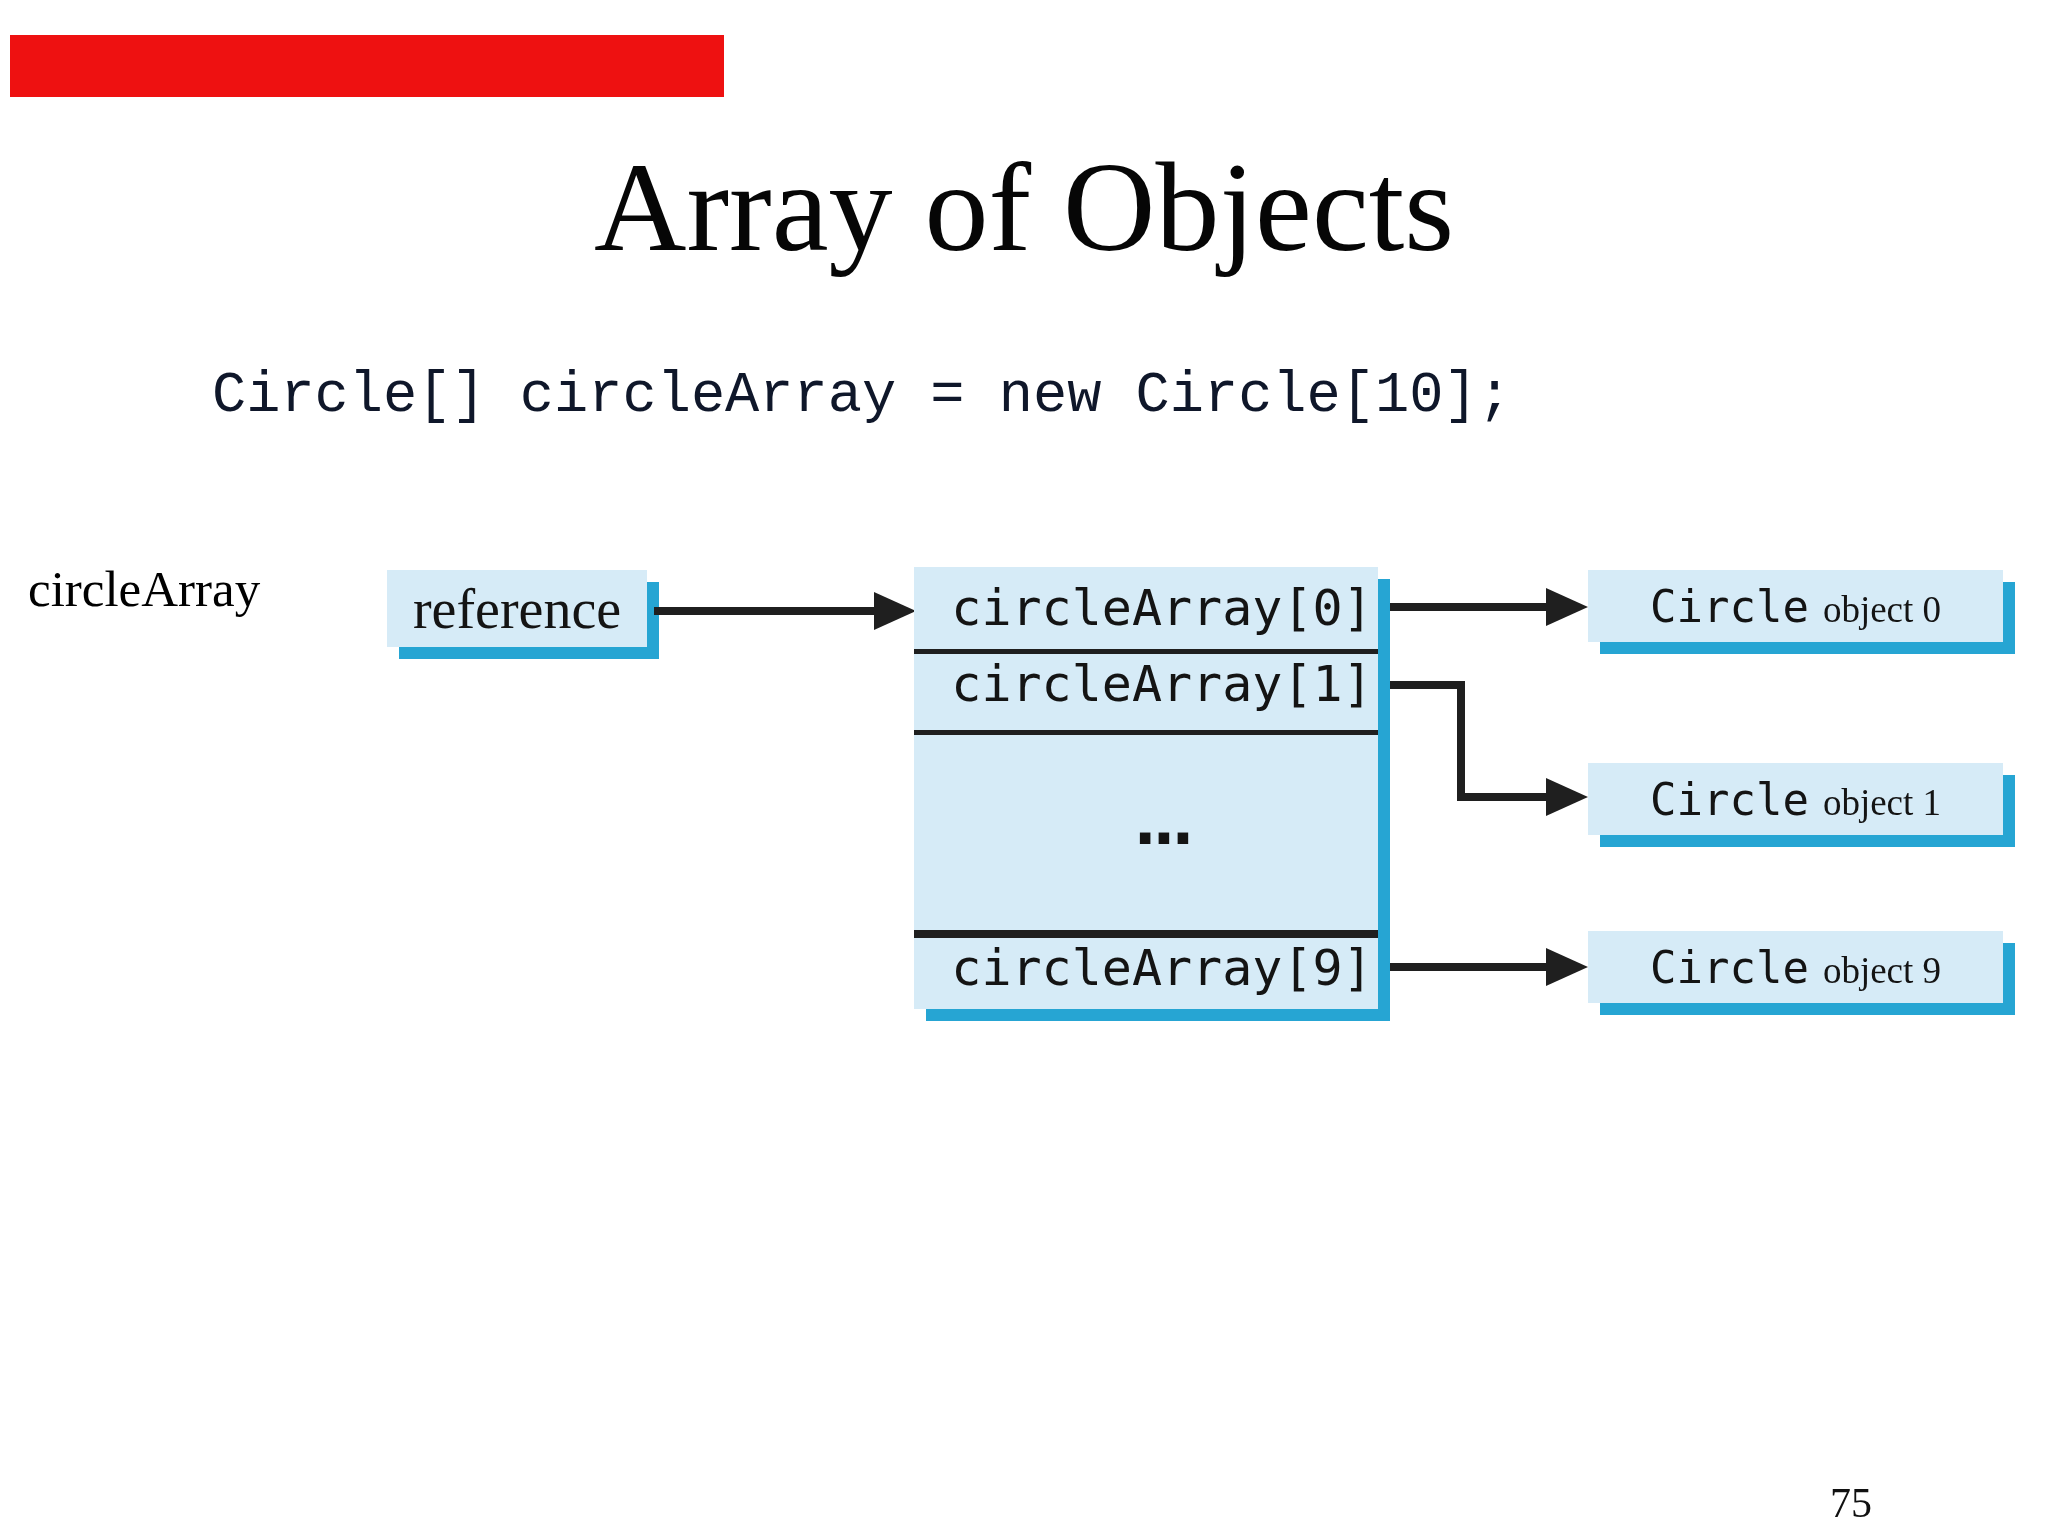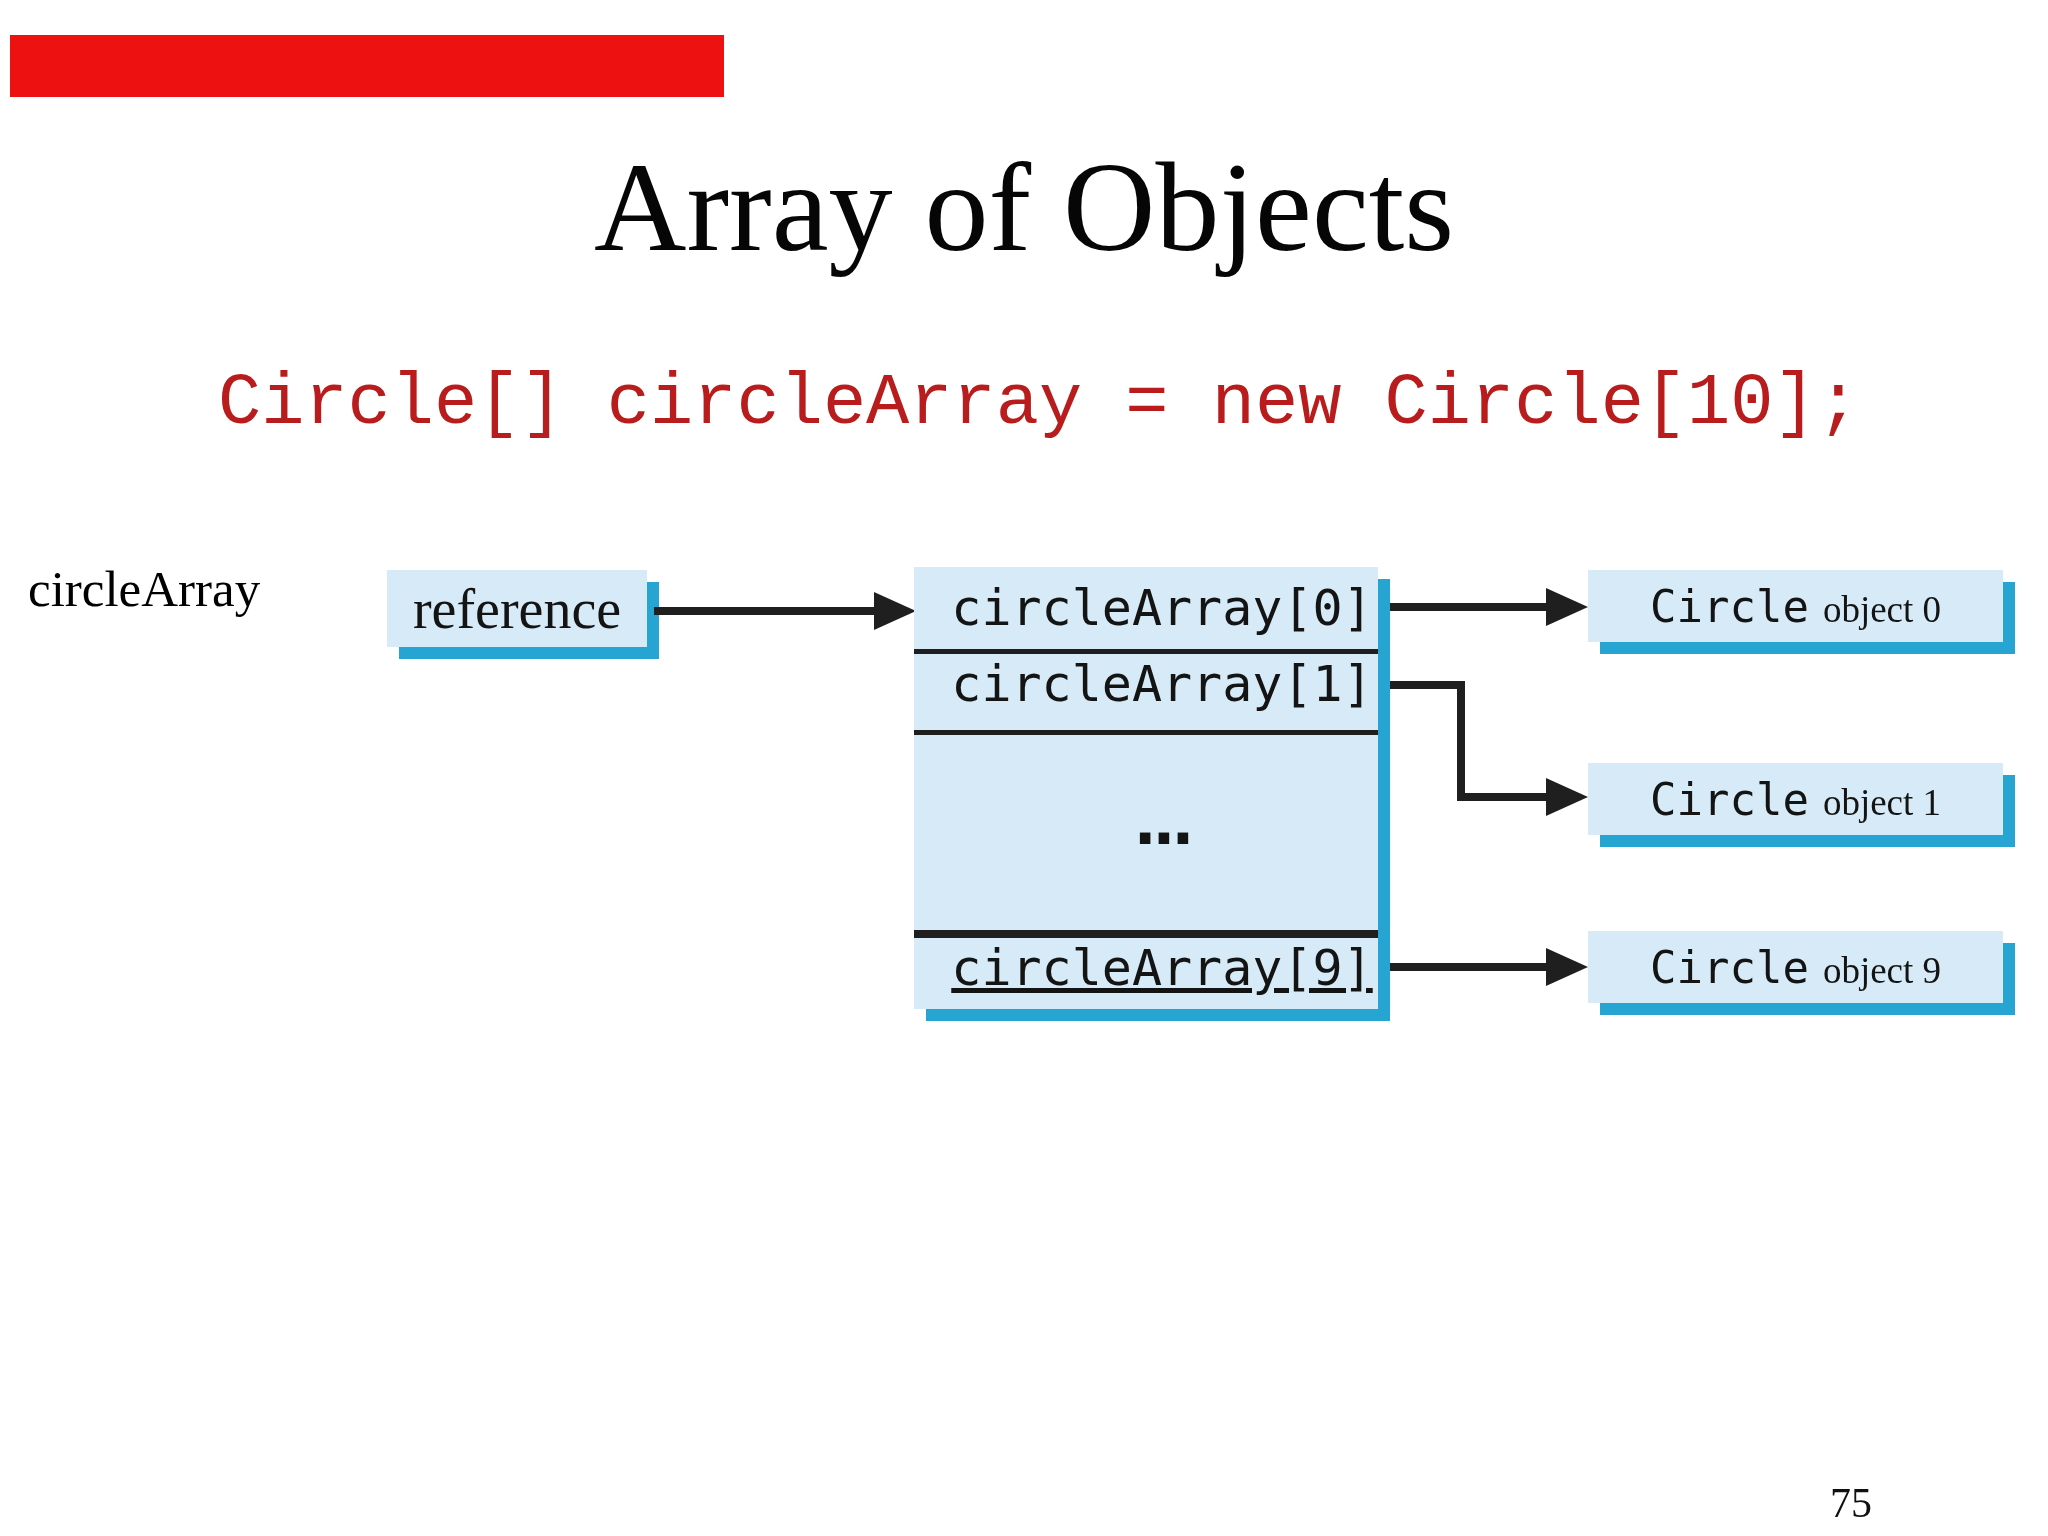--- a/index.html
+++ b/index.html
@@ -30,26 +30,26 @@
     text-align: center;
     font-size: 128px;
     font-weight: normal;
     line-height: 1.2;
     color: #060606;
     font-family: "Liberation Serif", serif;
   }
 
   .code {
     position: absolute;
-    left: 218px; top: 338px;
+    left: 212px; top: 338px;
     font-family: "Liberation Mono", monospace;
-    font-size: 72px;
+    font-size: 57px;
     line-height: 1.1;
     white-space: pre;
-    color: #b91c1c;
+    color: #0f172a;
   }
 
   
   .var-label {
     position: absolute;
     left: 28px; top: 530px;
     font-family: Liberation Serif, serif;
     font-size: 51px;
     line-height: 64px;
     color: #000000;
@@ -76,21 +76,21 @@
   .cell {
     position: absolute; left: 16px; width: 100%;
     display: flex; align-items: center; justify-content: center;
     font-family: "DejaVu Sans Mono", monospace;
     font-size: 50px;
     color: #141414;
   }
   .cell-0   { top: 0;     height: 82px; }
   .cell-1   { top: 87px;  height: 60px; }
   .cell-mid { top: 168px; height: 195px; }
-  .cell-9   { top: 371px; height: 60px; text-decoration: underline; }
+  .cell-9   { top: 371px; height: 60px; }
   .sep {
     position: absolute; left: 0; width: 100%;
     background: var(--line, #1f1f1f);
   }
   .sep-1 { top: 82px;  height: 5px; }
   .sep-2 { top: 163px; height: 5px; }
   .sep-3 { top: 363px; height: 8px; }
   .ellipsis {
     font-family: "DejaVu Sans", sans-serif;
     font-weight: bold;

